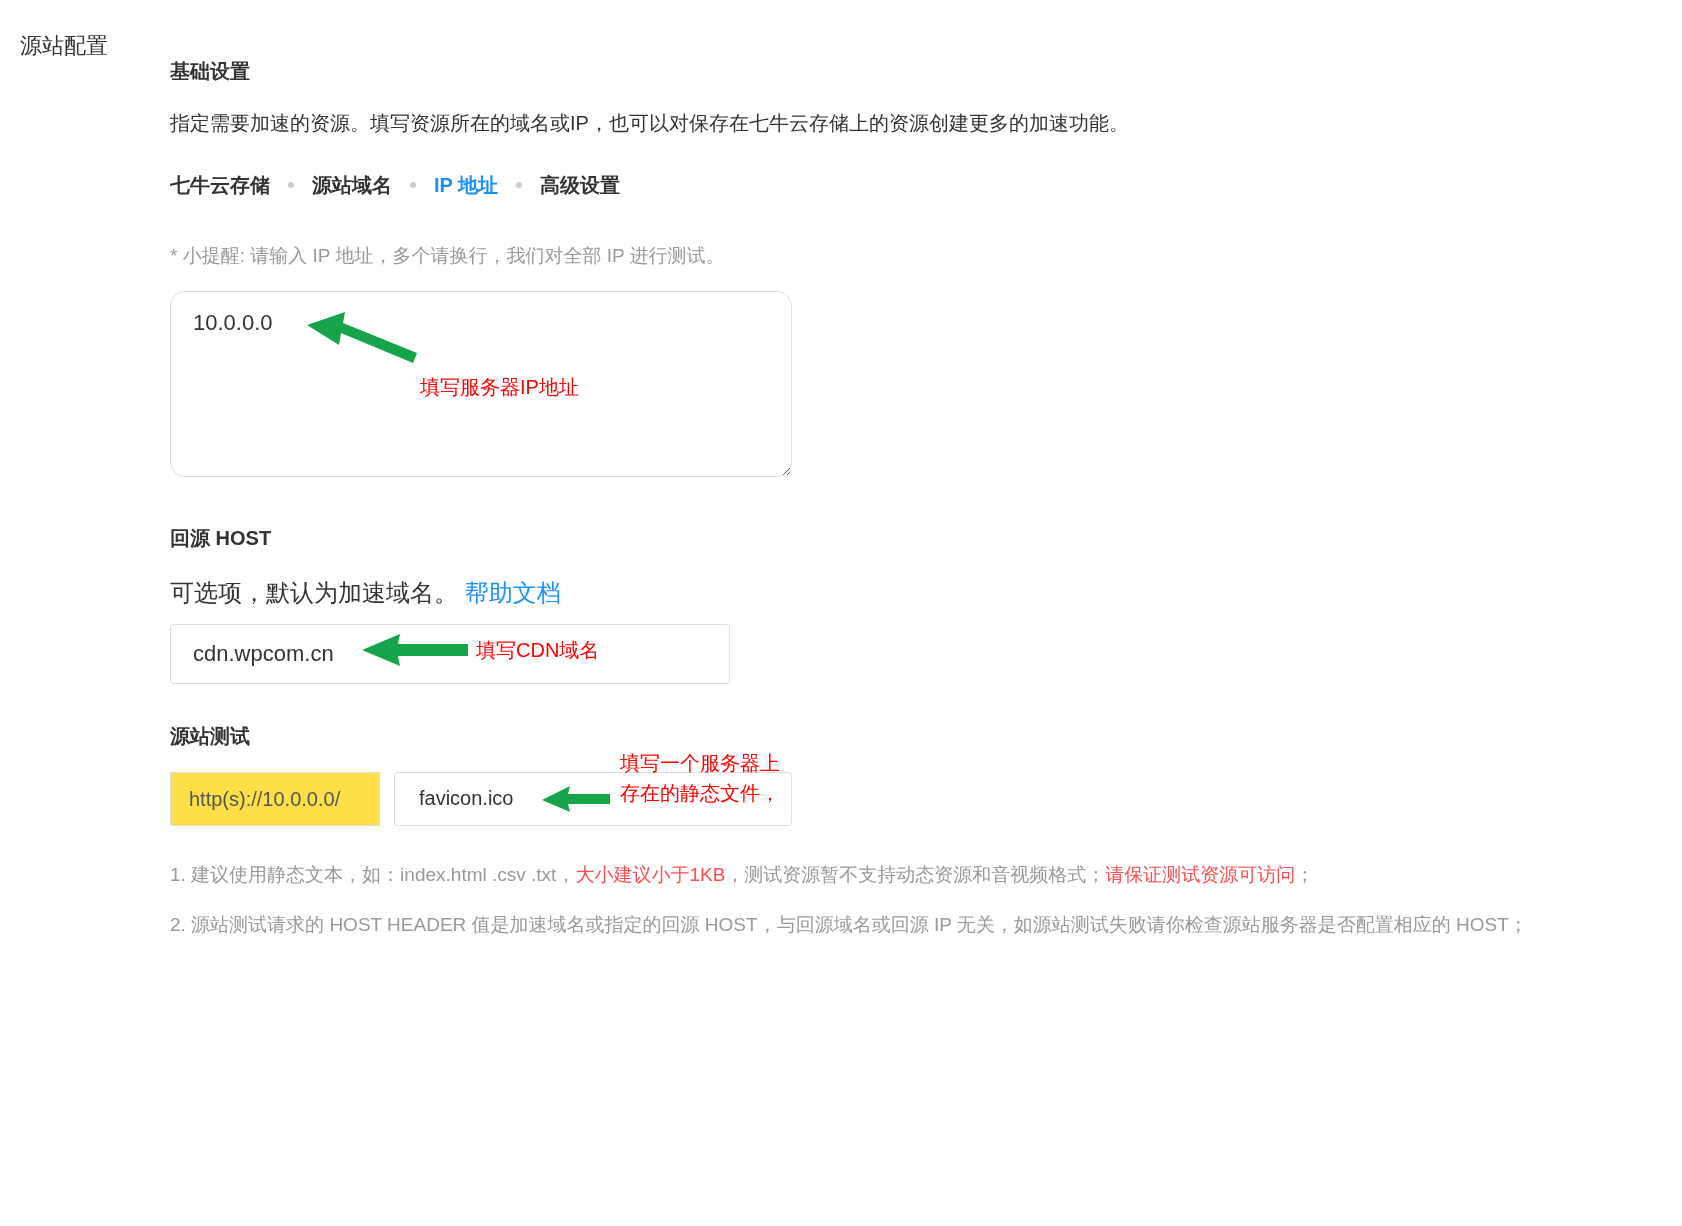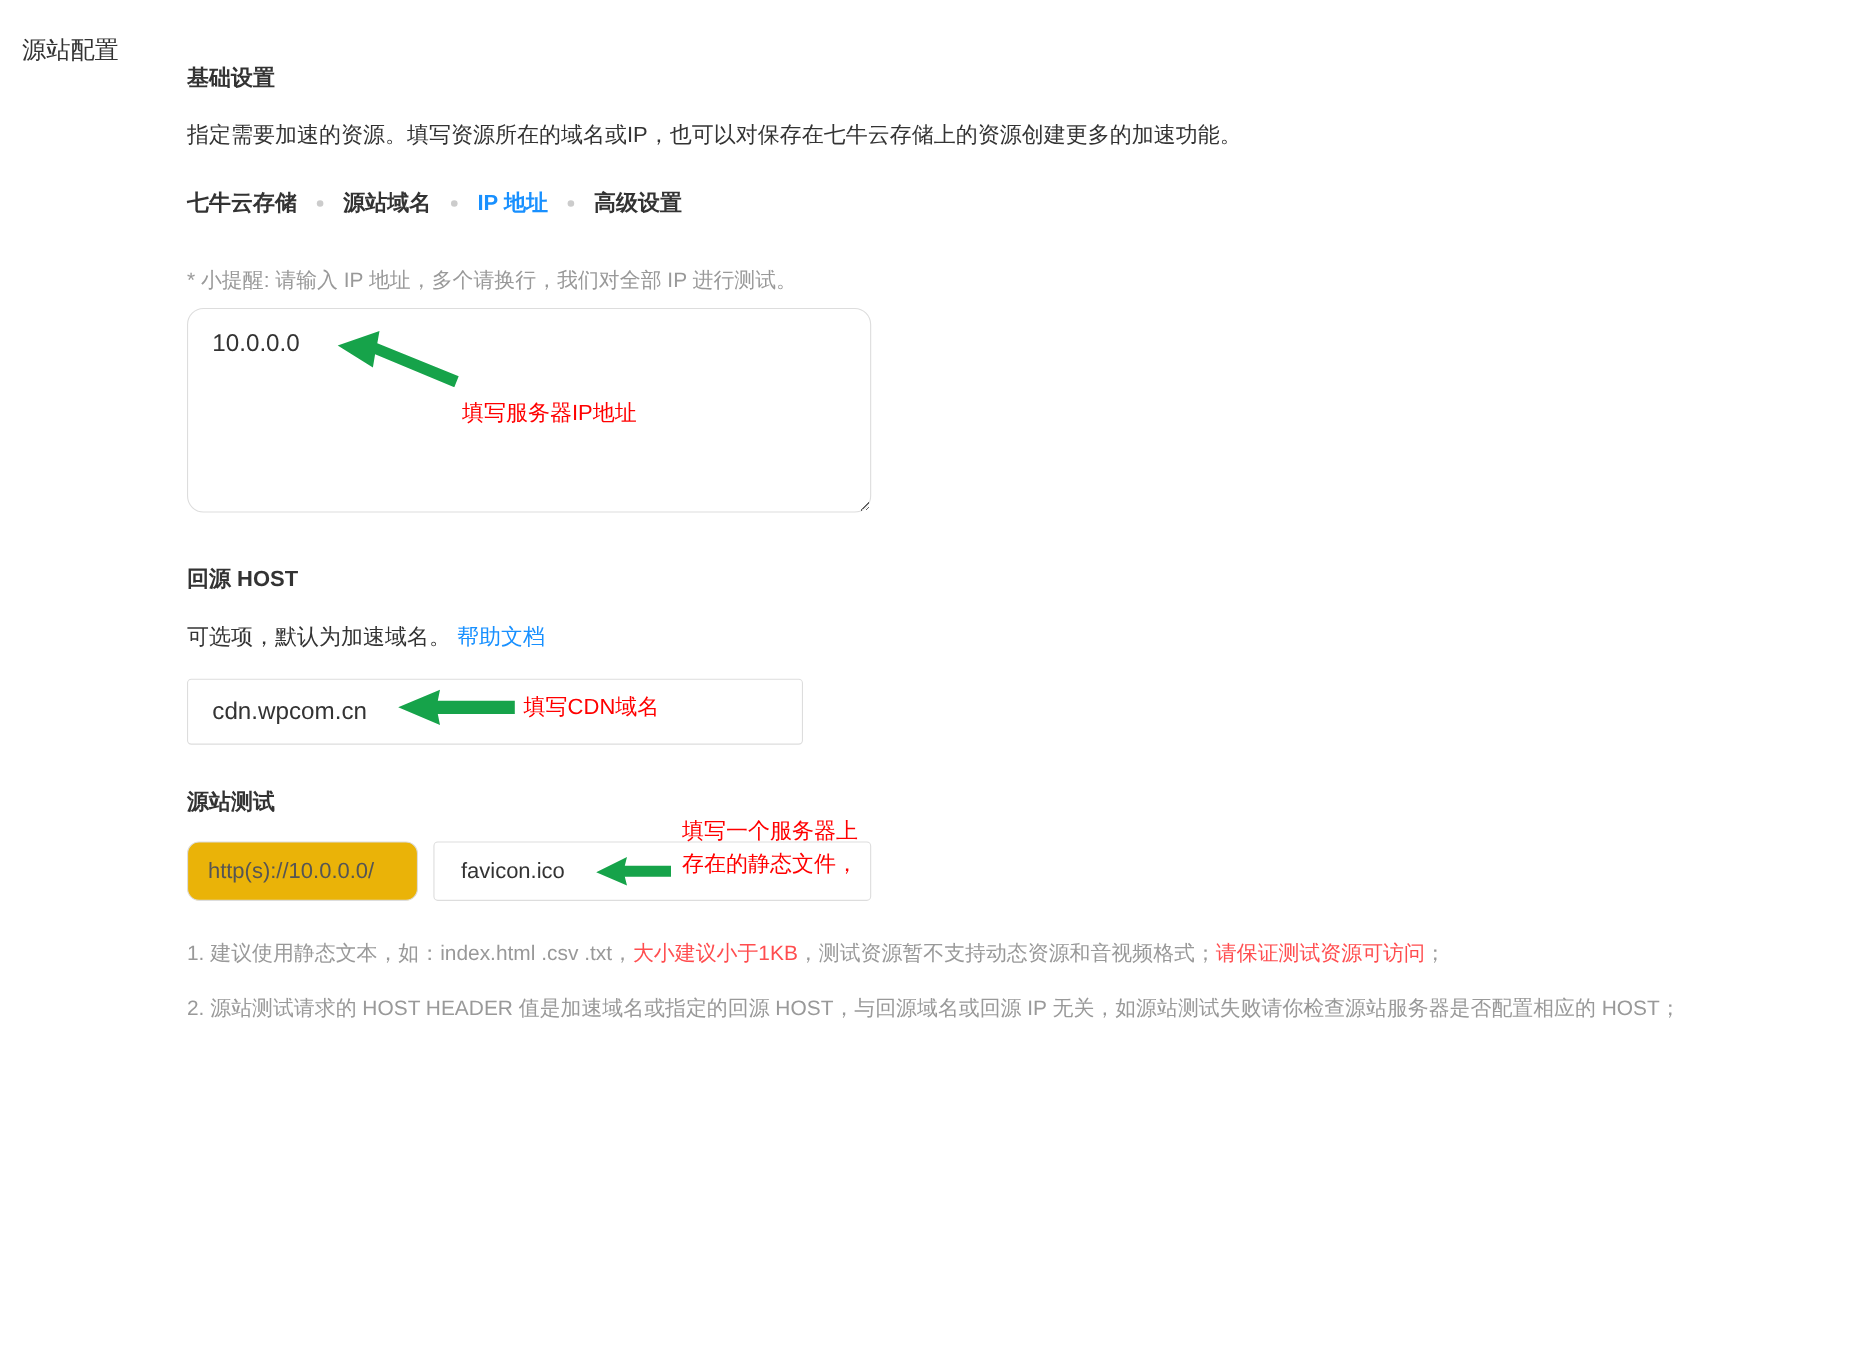--- a/index.html
+++ b/index.html
@@ -66,21 +66,21 @@
     }
     .tab-sep {
       width: 6px;
       height: 6px;
       background: #ccc;
       border-radius: 50%;
     }
     .hint {
       font-size: 19px;
       color: #999;
-      margin-bottom: 9px;
+      margin-bottom: 20px;
     }
     .textarea-wrap {
       position: relative;
       width: 622px;
       margin-bottom: 10px;
     }
     .ip-textarea {
       width: 100%;
       height: 186px;
       border: 1px solid #ddd;
@@ -111,23 +111,23 @@
       left: 135px;
       flex-direction: row;
       text-align: center;
     }
     .anno1 .annotation-text {
       position: absolute;
       top: 62px;
       left: 115px;
     }
     .host-desc {
-      font-size: 20px;
-      color: #333;
-      margin-bottom: 22px;
+      font-size: 24px;
+      color: #333;
+      margin-bottom: 11px;
     }
     .help-link {
       color: #1890ff;
       text-decoration: none;
       cursor: pointer;
     }
     .host-input-wrap {
       position: relative;
       width: 560px;
     }
@@ -153,23 +153,23 @@
     }
     .test-row {
       display: flex;
       gap: 14px;
       width: 622px;
       position: relative;
     }
     .url-prefix {
       flex: 0 0 210px;
       height: 54px;
-      background: #eab308;
-      border: 1px solid #ddd;
-      border-radius: 11px;
+      background: #fde047;
+      border: 1px solid #ddd;
+      border-radius: 0;
       display: flex;
       align-items: center;
       padding: 0 18px;
       font-size: 20px;
       color: #555;
       text-align: right;
     }
     .test-input {
       flex: 1;
       height: 54px;

